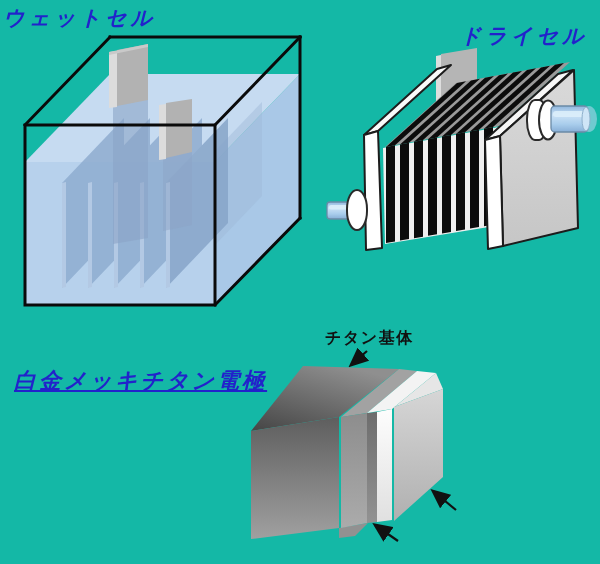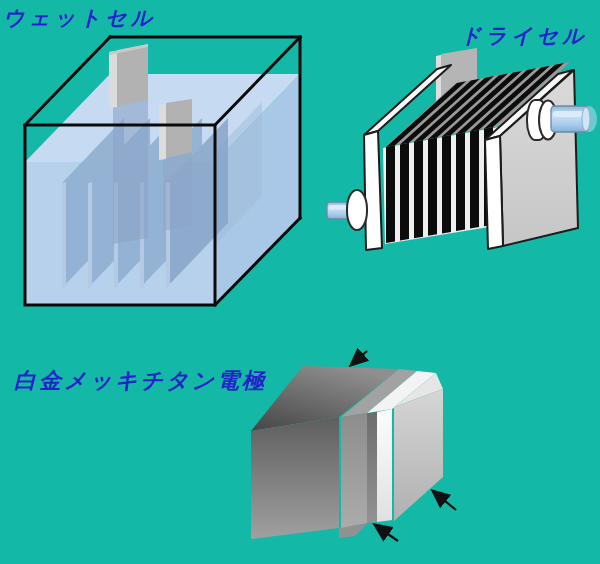--- a/index.html
+++ b/index.html
@@ -189,15 +189,16 @@
 
     <g stroke="#111" stroke-width="2.2" fill="none">
       <line x1="367" y1="351" x2="351" y2="365" marker-end="url(#ah)"></line>
       <line x1="456" y1="510" x2="433" y2="491" marker-end="url(#ah)"></line>
       <line x1="398" y1="541" x2="375" y2="525" marker-end="url(#ah)"></line>
     </g>
   </svg>
 
   <div class="lbl blue" style="left:3px;top:4px;">ウェットセル</div>
   <div class="lbl blue" style="left:460px;top:6px;margin-top:16px;">ドライセル</div>
-  <div class="lbl blue big" style="left:14px;top:366px;">白金メッキチタン電極</div>
-
+  <div class="lbl blue big" style="left:14px;top:366px;text-decoration:underline;">白金メッキチタン電極</div>
+
+  <div class="lbl black" style="left:325px;top:328px;">チタン基体</div>
 </div>
 
 </body></html>

